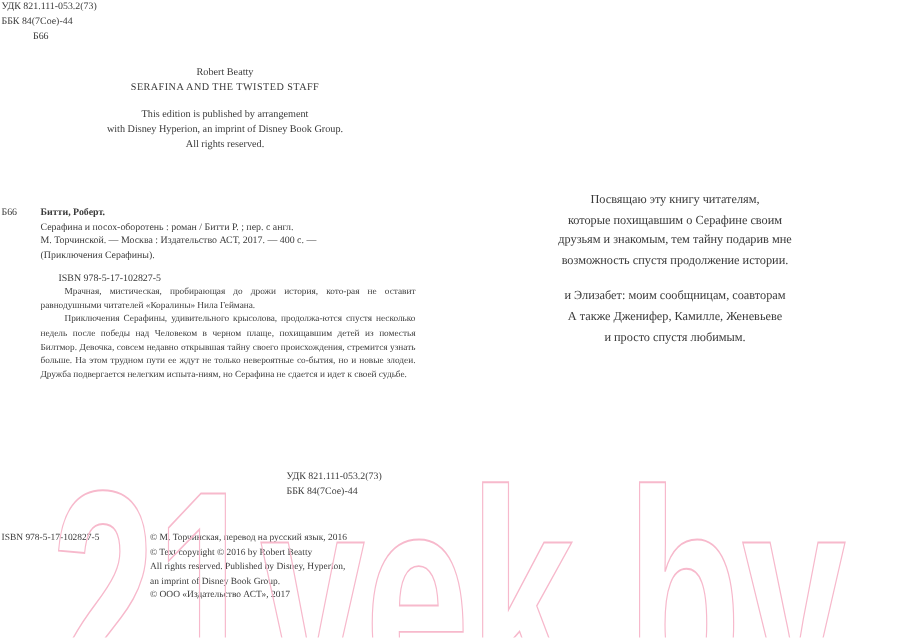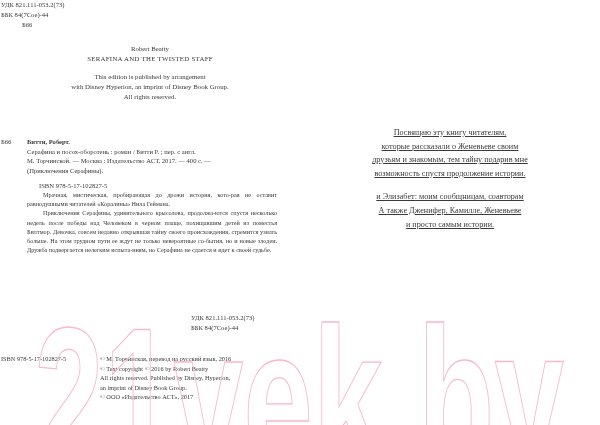--- a/index.html
+++ b/index.html
@@ -17,21 +17,21 @@
   .biblio { left:1px; top:137px; width:278px; font-size:6.6px; line-height:9.6px; }
   .biblio .mark { position:absolute; left:0; top:0; }
   .biblio .body { margin-left:26px; }
   .biblio .author { font-weight:bold; }
   .isbn1 { margin-left:38px; margin-top:6px; }
   .annot { left:27px; top:190px; width:250px; font-size:6.2px; line-height:9.2px; text-align:justify; }
   .annot p { margin:0; text-indent:16px; }
   .codes-bottom { left:191px; top:313px; font-size:6.6px; line-height:10px; }
   .isbn2 { left:1px; top:354px; font-size:6.3px; line-height:9.6px; }
   .copy { left:100px; top:354px; font-size:6.3px; line-height:9.6px; }
-  .dedication { left:300px; width:300px; top:126px; text-align:center; font-size:8.2px; line-height:13.6px;text-decoration:underline; }
+  .dedication { left:300px; width:300px; top:126px; text-align:center; font-size:8.2px; line-height:13.6px; }
   .dedication .sp { height:10px; }
   .watermark { position:absolute; left:0; top:0; width:600px; height:425px; pointer-events:none; }
 </style>
 </head>
 <body>
 
 <div class="left-page">
 
   <div class="abs codes-top">
     <div class="row">УДК  821.111-053.2(73)</div>
@@ -75,24 +75,24 @@
     <div>© М. Торчинская, перевод на русский язык, 2016</div>
     <div>© Text copyright © 2016 by Robert Beatty</div>
     <div>All rights reserved. Published by Disney, Hyperion,</div>
     <div>an imprint of Disney Book Group.</div>
     <div>© ООО «Издательство АСТ», 2017</div>
   </div>
 </div>
 
 <div class="abs dedication">
   <div>Посвящаю эту книгу читателям,</div>
-  <div>которые рассказали о Женевьеве своим</div>
+  <div>которые похищавшим о Серафине своим</div>
   <div>друзьям и знакомым, тем тайну подарив мне</div>
   <div>возможность спустя продолжение истории.</div>
   <div class="sp"></div>
   <div>и Элизабет: моим сообщницам, соавторам</div>
   <div>А также Дженифер, Камилле, Женевьеве</div>
-  <div>и просто самым истории.</div>
+  <div>и просто спустя любимым.</div>
 </div>
 
 <svg class="watermark" viewBox="0 0 600 425" xmlns="http://www.w3.org/2000/svg">
   <text x="34" y="470" font-family="Liberation Sans, DejaVu Sans, sans-serif" font-size="205" font-weight="bold" fill="none" stroke="#f7b9cc" stroke-width="1.3" textLength="530" lengthAdjust="spacingAndGlyphs">21vek.by</text>
 </svg>
 
 </body></html>

